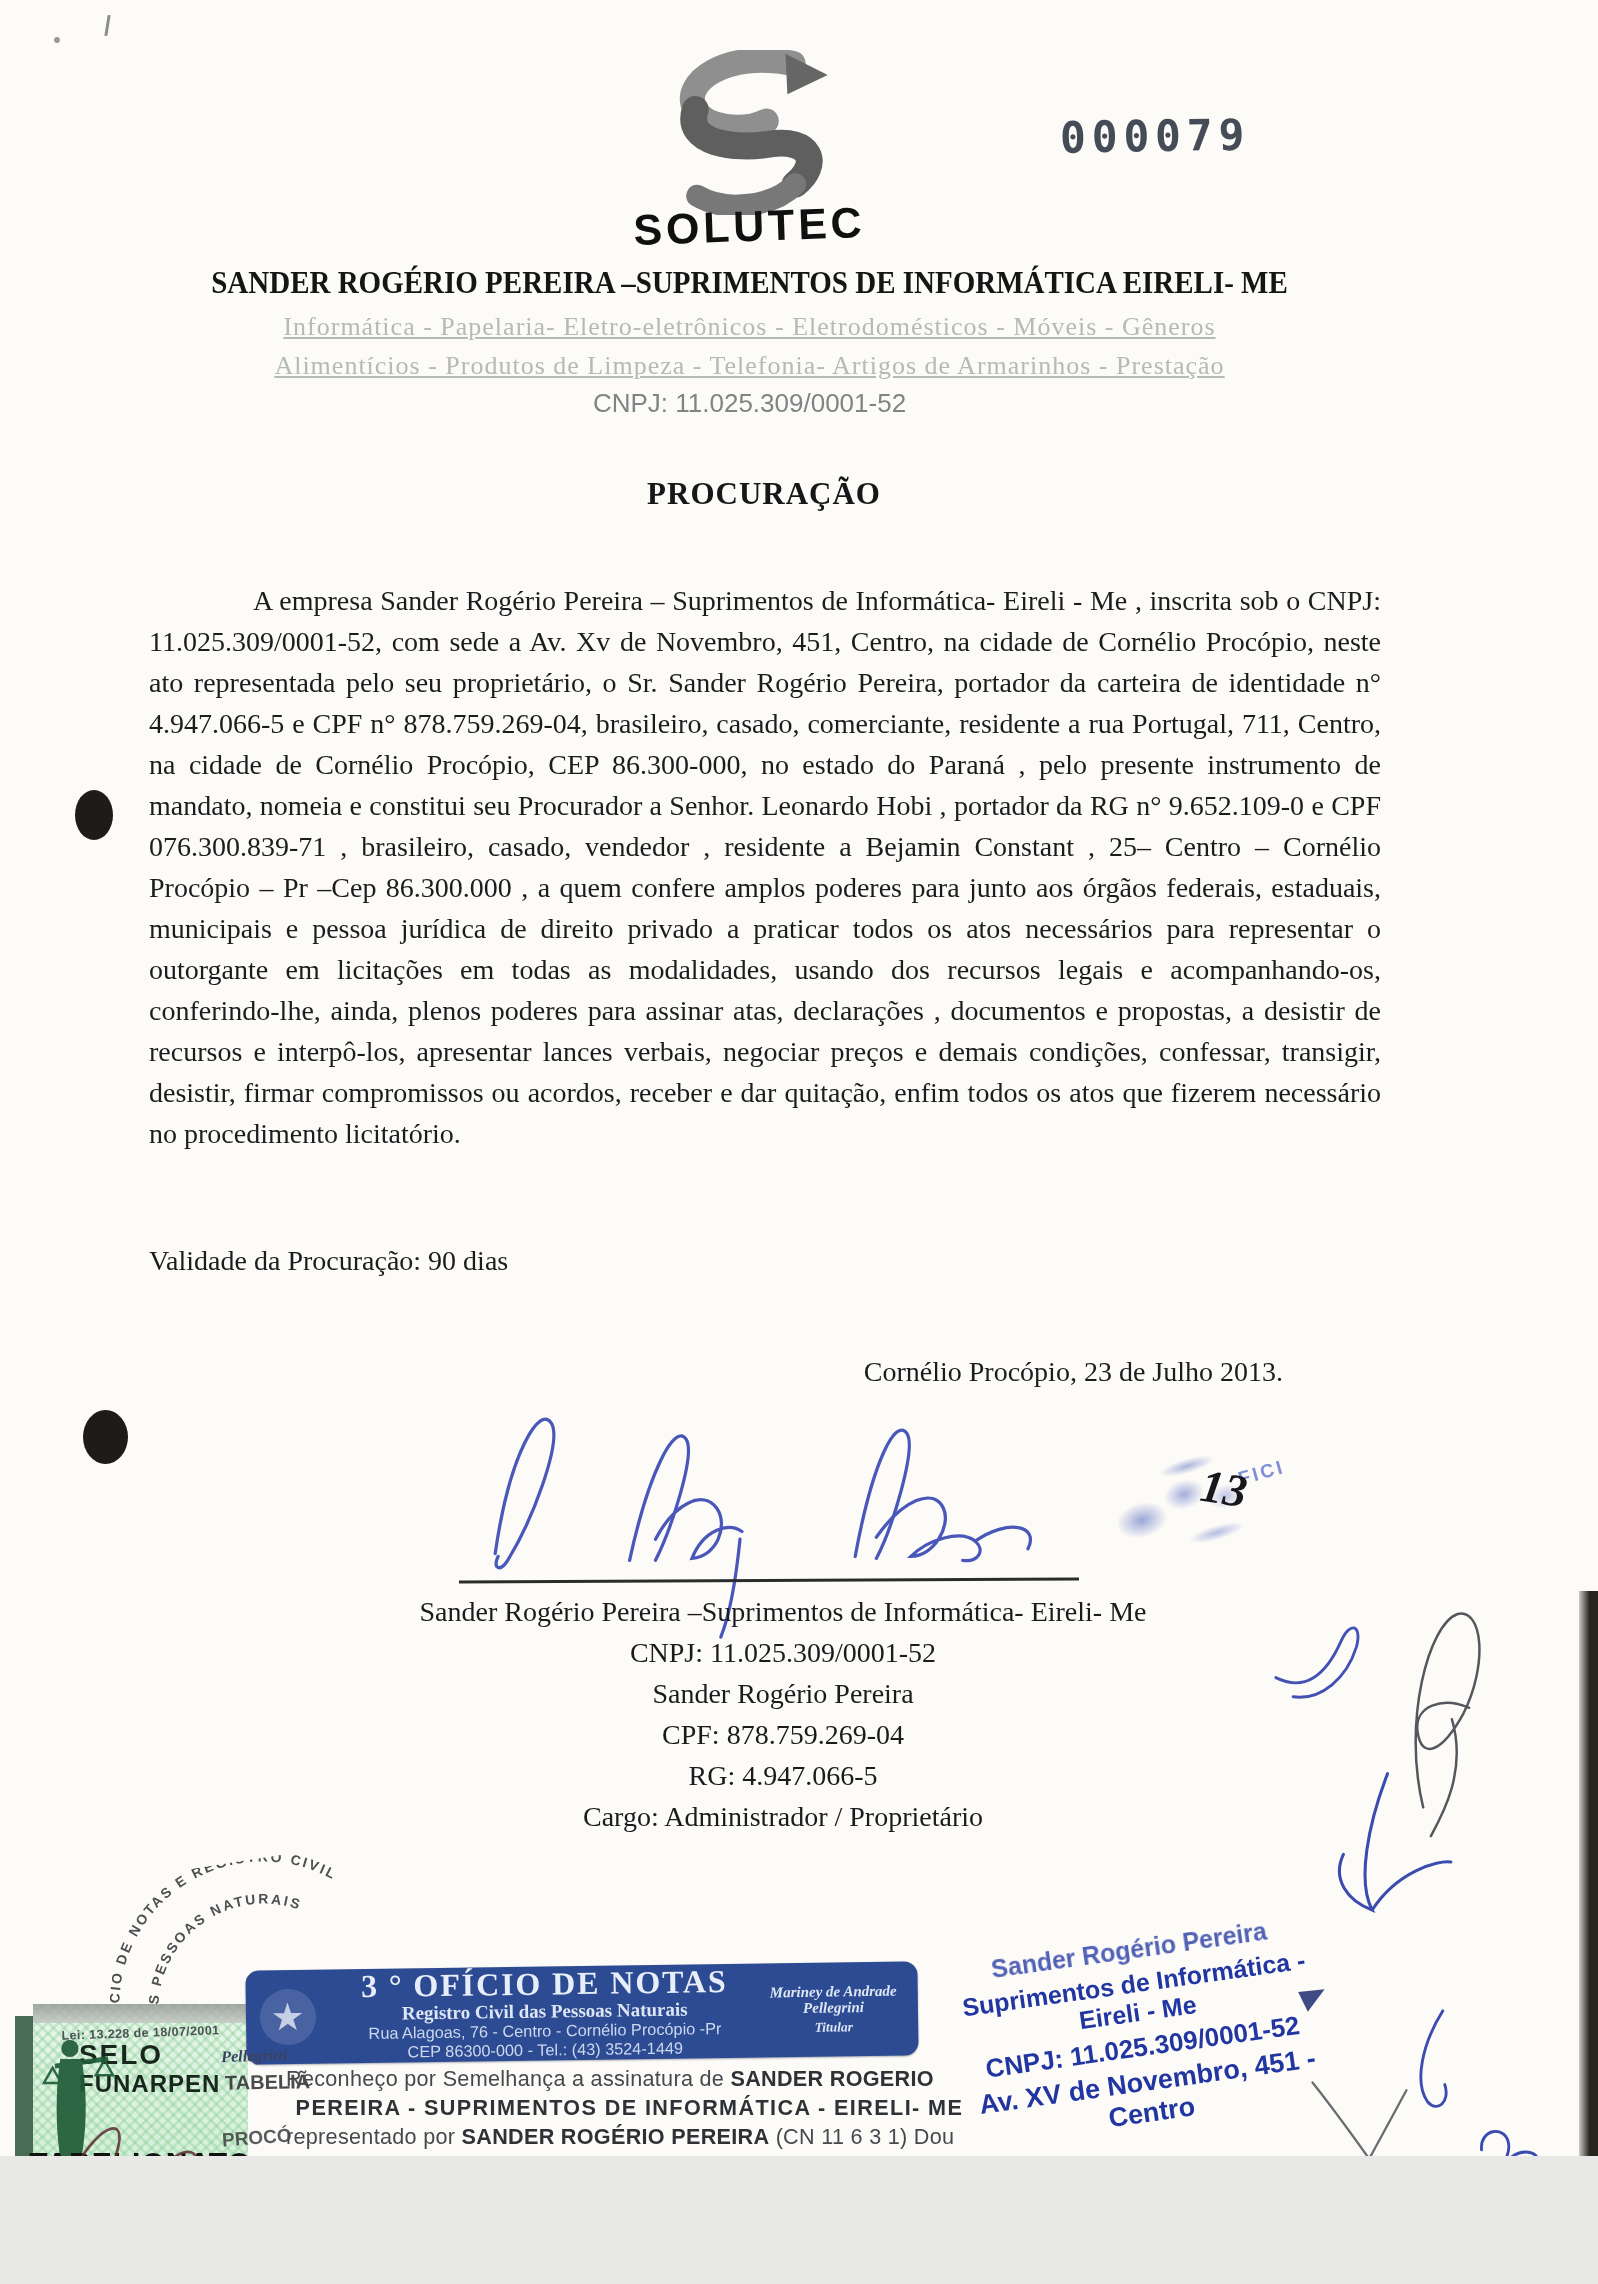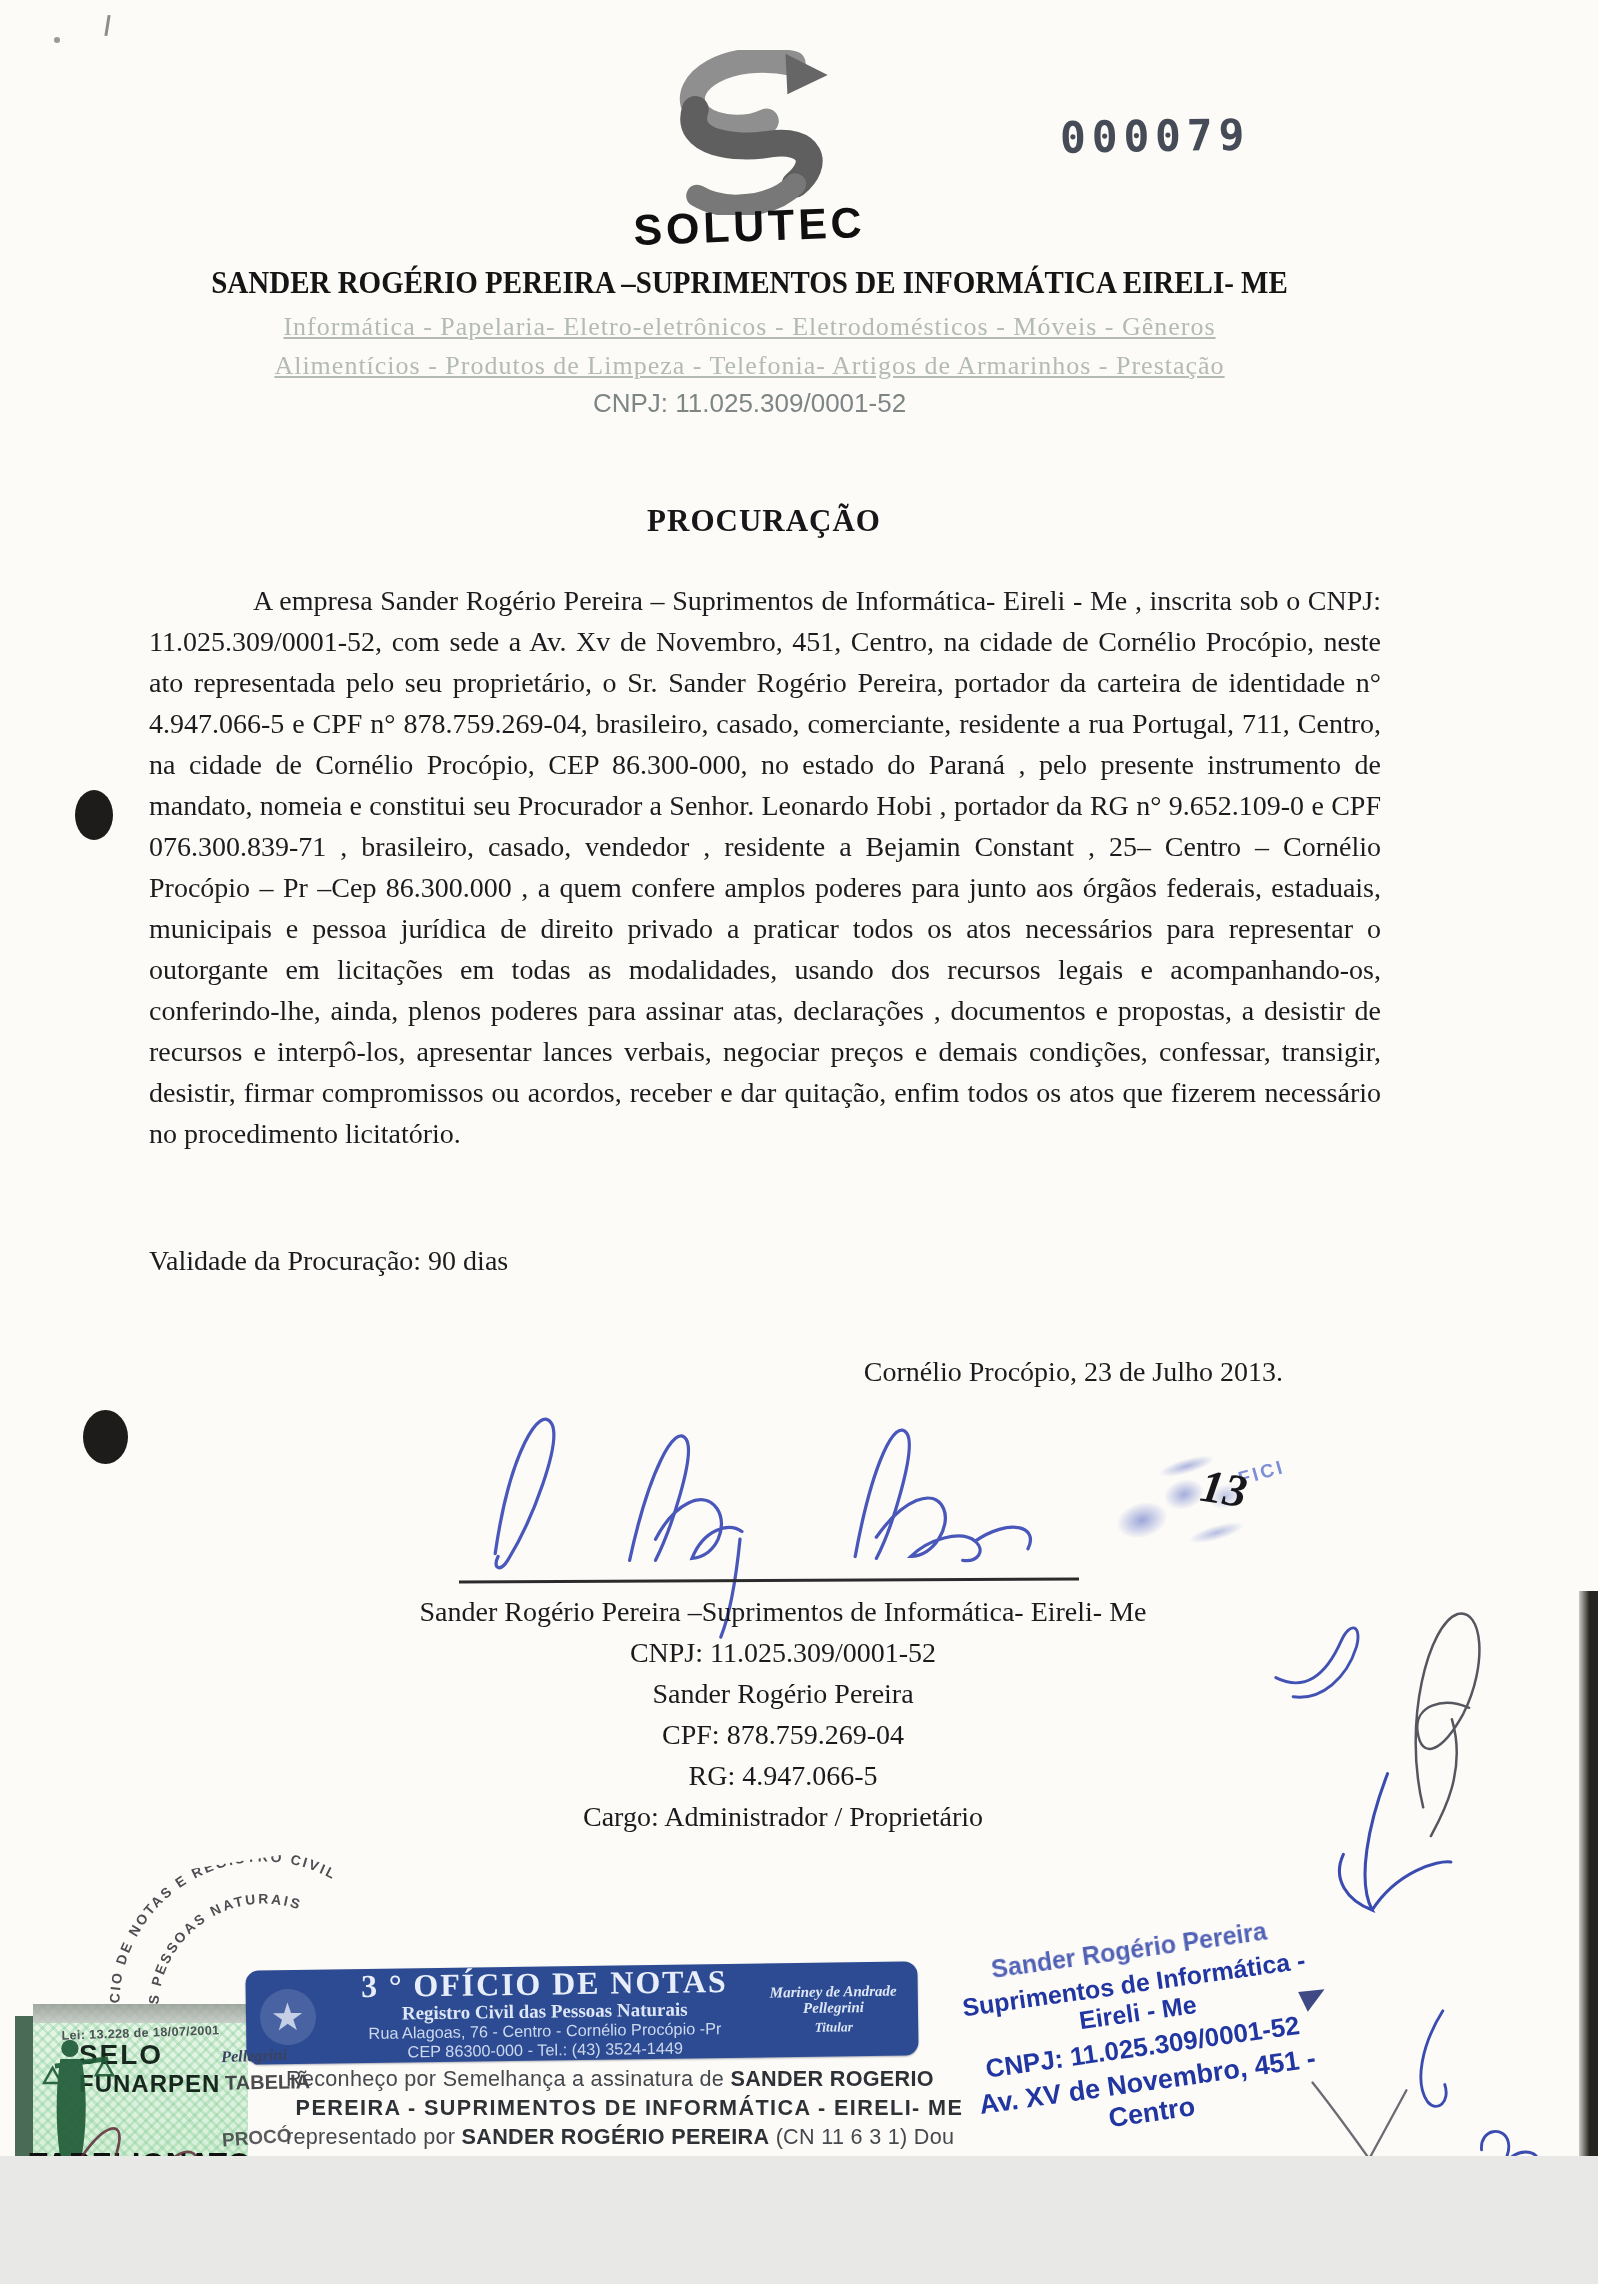--- a/index.html
+++ b/index.html
@@ -24,21 +24,21 @@
       letter-spacing:3.8px;color:#101010;margin-top:-13.4px;transform:rotate(-2deg);}
   .company-line{margin-top:15.4px;font-family:"Liberation Serif",serif;font-weight:700;
       font-size:29px;color:#151515;transform:scaleY(1.08);}
   .services{margin-top:7.7px;color:#b4bab5;font-size:26px;line-height:39px;
       filter:blur(0.6px);letter-spacing:1px;text-decoration:underline;}
   .cnpj-line{margin-top:3.8px;font-family:"Liberation Sans",sans-serif;font-size:26px;color:#7e8585;}
   .stamp-number{position:absolute;left:1060px;top:111px;font-family:"DejaVu Sans Mono",monospace;
       font-weight:700;font-size:43px;letter-spacing:5.8px;color:#333a46;transform:rotate(-1deg);opacity:.9;}
 
   
-  .doc-title{position:absolute;left:149px;top:503px;width:1230px;text-align:center;
+  .doc-title{position:absolute;left:149px;top:476px;width:1230px;text-align:center;
       font-weight:700;font-size:31px;letter-spacing:1px;color:#17171a;}
   .doc-body{position:absolute;left:149px;top:580px;width:1232px;font-size:28px;line-height:41px;
       color:#1c1c1f;text-align:justify;text-indent:104px;}
   .validity{position:absolute;left:149px;top:1245px;font-size:28px;color:#1c1c1f;}
   .dateline{position:absolute;left:149px;top:1356px;width:1134px;text-align:right;
       font-size:28px;color:#1c1c1f;}
 
   
   .sig-main{position:absolute;left:452px;top:1395px;}
   .sig-line{position:absolute;left:459px;top:1579px;width:620px;height:2.9px;background:#2b2b2b;

